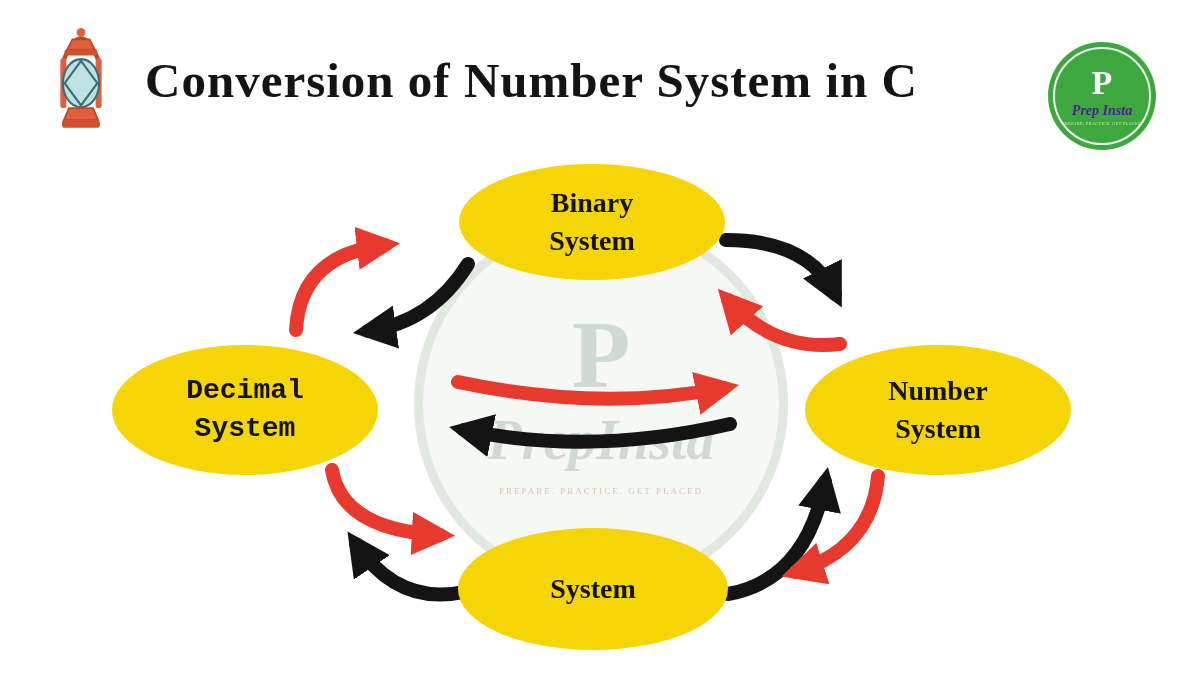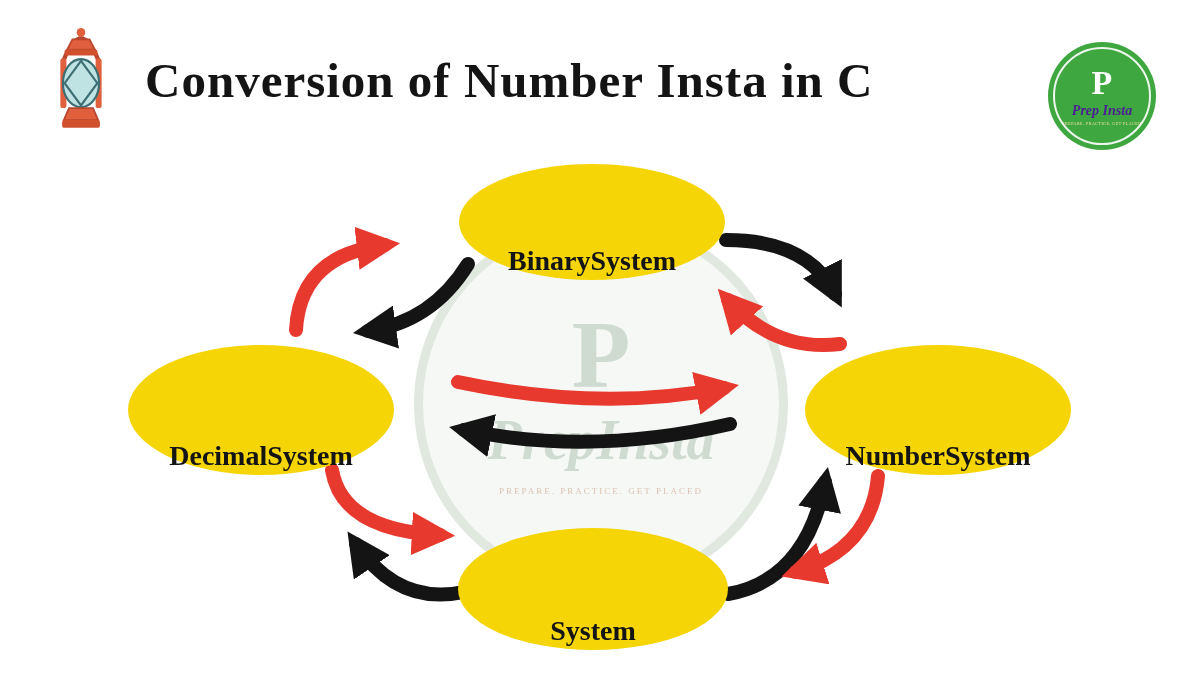--- a/index.html
+++ b/index.html
@@ -136,32 +136,33 @@
   }
   .arrow-red { stroke: var(--arrow-red, #E8392F); }
   .arrow-black { stroke: var(--arrow-black, #141414); }
 
   
   .node {
     position: absolute;
     border-radius: 50%;
     background: var(--node-fill, #F5D506);
     display: flex;
-    align-items: flex-end;
+    flex-direction: column;
+    align-items: center;
     justify-content: center;
     text-align: center;
     z-index: 2;
     color: #141414;
     font-weight: 700;
     font-size: 28px;
     line-height: 1.35;
     font-family: "Liberation Serif", serif;
   }
   .node-binary  { left: 459px; top: 164px; width: 266px; height: 116px; }
-  .node-decimal { left: 128px; top: 345px; width: 266px; height: 130px; }
+  .node-decimal { left: 112px; top: 345px; width: 266px; height: 130px; font-family: Liberation Mono, monospace; }
   .node-octal   { left: 805px; top: 345px; width: 266px; height: 130px; }
   .node-hexa    { left: 458px; top: 528px; width: 270px; height: 122px; }
 </style>
 </head>
 <body>
 
 <div class="canvas">
 
   <div class="lantern">
     <svg viewBox="0 0 100 140" width="86" height="124">
@@ -171,21 +172,21 @@
       <rect x="31" y="30" width="38" height="7" rx="2" fill="#d1512f"></rect>
       <rect x="26" y="40" width="7" height="58" rx="3" fill="#e0603d"></rect>
       <rect x="67" y="40" width="7" height="58" rx="3" fill="#e0603d"></rect>
       <ellipse cx="50" cy="69" rx="21" ry="28" fill="#bfe3e2" stroke="#3c6e74" stroke-width="2.5"></ellipse>
       <path d="M50,43 L31,69 L50,95 L69,69 Z" fill="none" stroke="#3c6e74" stroke-width="2.5"></path>
       <polygon points="36,98 64,98 70,112 30,112" fill="#e0603d" stroke="#b9462e" stroke-width="2"></polygon>
       <rect x="28" y="112" width="44" height="9" rx="3" fill="#d1512f"></rect>
     </svg>
   </div>
 
-  <h1 class="page-title">Conversion of Number Insta in C</h1>
+  <h1 class="page-title">Conversion of Number System in C</h1>
 
   <div class="logo">
     <div class="logo-ring"></div>
     <div class="logo-letter">P</div>
     <div class="logo-brand">Prep Insta</div>
     <div class="logo-tagline">Prepare. Practice. Get Placed</div>
   </div>
 
   <div class="watermark">
     <div class="watermark-letter">P</div>

